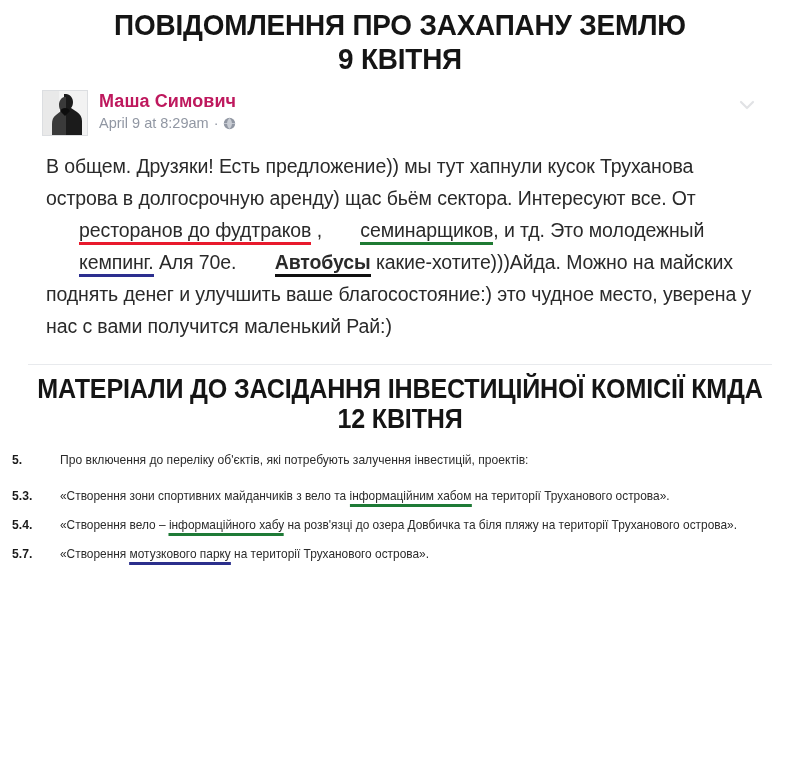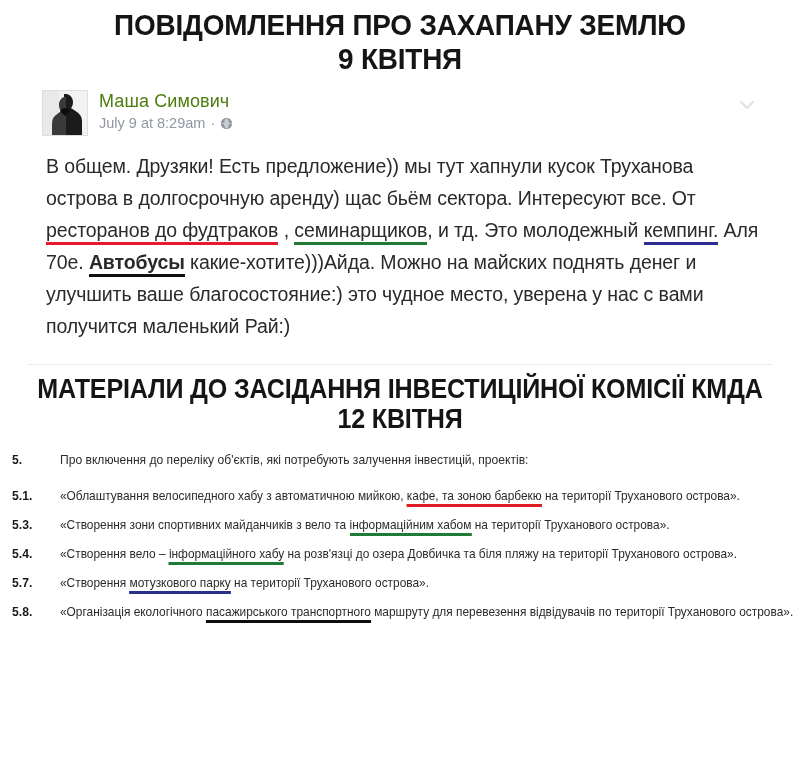--- a/index.html
+++ b/index.html
@@ -68,23 +68,23 @@
     background: #efefef;
     overflow: hidden;
     position: relative;
   }
   .fb-avatar svg { display: block; }
   .fb-meta {
     margin-left: 11px;
     padding-top: 1px;
   }
   .fb-author {
-    color: #4d7c0f;
+    color: #be185d;
     font-size: 18px;
-    font-weight: normal;
+    font-weight: bold;
     letter-spacing: 0.1px;
     line-height: 1.15;
   }
   .fb-subline {
     margin-top: 3px;
     color: #9197a3;
     font-size: 14.5px;
     display: flex;
     align-items: center;
     gap: 5px;
@@ -113,20 +113,21 @@
     color: #2a2a2a;
     letter-spacing: -0.1px;
   }
   .fb-body p { margin: 0; }
 
   
   .u {
     border-bottom-style: solid;
     border-bottom-width: 3px;
     padding-bottom: 1px;
+    margin-left: 33px;
   }
   .u-red   { border-bottom-color: #e8192c; }
   .u-green { border-bottom-color: #1f7a33; text-align: right; }
   .u-blue  { border-bottom-color: #2c2f8f; }
   .u-black { border-bottom-color: #101010; font-weight: bold; }
 
   
   .doc {
     position: absolute;
     left: 0;
@@ -188,21 +189,21 @@
         <rect x="0" y="0" width="16" height="44" fill="#e9e9e9"></rect>
         <path d="M23 3 c4 0 7 4 7 8 c0 3 -1 5 -2 6 l6 4 c3 2 5 5 5 9 l0 14 l-18 0 l0 -41 z" fill="#1b1b1b"></path>
         <path d="M21 6 c-3 1 -5 4 -5 8 c0 3 1 5 2 6 l-5 4 c-3 2 -4 5 -4 9 l0 11 l14 0 l0 -38 z" fill="#3a3a3a"></path>
         <path d="M22 17 c2 0 4 1 5 3 l-5 5 l-5 -5 c1 -2 3 -3 5 -3 z" fill="#0d0d0d"></path>
       </svg>
     </div>
 
     <div class="fb-meta">
       <div class="fb-author">Маша Симович</div>
       <div class="fb-subline">
-        <span>July 9 at 8:29am</span>
+        <span>April 9 at 8:29am</span>
         <span class="fb-dot">·</span>
         <span class="globe-icon">
           <svg width="13" height="13" viewBox="0 0 16 16" aria-hidden="true">
             <circle cx="8" cy="8" r="7" fill="#9197a3"></circle>
             <path d="M8 1.2 c-2 2 -3 4.3 -3 6.8 s1 4.8 3 6.8 c2 -2 3 -4.3 3 -6.8 s-1 -4.8 -3 -6.8 z" fill="#c9cdd4"></path>
             <path d="M1.3 8 h13.4" stroke="#c9cdd4" stroke-width="1.1" fill="none"></path>
           </svg>
         </span>
       </div>
     </div>
@@ -226,33 +227,25 @@
 
 <div class="doc">
 
   <div class="doc-row intro">
     <div class="doc-num">5.</div>
     <div class="doc-text">Про включення до переліку об'єктів, які потребують залучення інвестицій, проектів:</div>
   </div>
 
   <div id="doc-items">
       <div class="doc-row">
-        <div class="doc-num">5.1.</div>
-        <div class="doc-text"><span>«Облаштування велосипедного хабу з автоматичною мийкою, </span><span class="du du-red">кафе, та зоною барбекю</span><span> на території Труханового острова».</span></div>
-      </div>
-      <div class="doc-row">
         <div class="doc-num">5.3.</div>
         <div class="doc-text"><span>«Створення зони спортивних майданчиків з вело та </span><span class="du du-green">інформаційним хабом</span><span> на території Труханового острова».</span></div>
       </div>
       <div class="doc-row">
         <div class="doc-num">5.4.</div>
         <div class="doc-text"><span>«Створення вело – </span><span class="du du-green">інформаційного хабу</span><span> на розв'язці до озера Довбичка та біля пляжу на території Труханового острова».</span></div>
       </div>
       <div class="doc-row">
         <div class="doc-num">5.7.</div>
         <div class="doc-text"><span>«Створення </span><span class="du du-blue">мотузкового парку</span><span> на території Труханового острова».</span></div>
       </div>
-      <div class="doc-row">
-        <div class="doc-num">5.8.</div>
-        <div class="doc-text"><span>«Організація екологічного </span><span class="du du-black">пасажирського транспортного</span><span> маршруту для перевезення відвідувачів по території Труханового острова».</span></div>
-      </div>
     </div>
 </div>
 
 </body></html>

